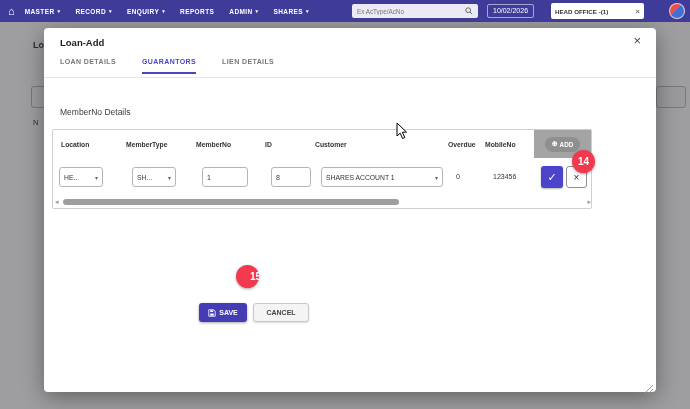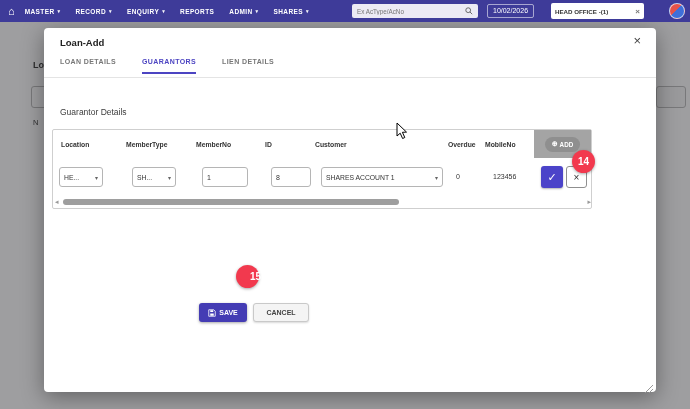--- a/index.html
+++ b/index.html
@@ -25,21 +25,21 @@
                 border-radius:2px; }
   .office { position:absolute; left:551px; top:3px; width:93px; height:16px; background:#fff;
             border-radius:2px; display:flex; align-items:center; justify-content:space-between;
             padding:0 4px; color:#333; font-size:6.2px; font-weight:bold; }
   .office .clear-x { color:#777; font-size:8px; cursor:pointer; }
   .avatar { position:absolute; left:669px; top:3px; width:16px; height:16px; border-radius:50%;
             background:linear-gradient(135deg,#e5524a 0 45%,#3f6fd8 45% 100%);
             border:1px solid rgba(255,255,255,.7); }
 
   
-  .bg-frag-title { position:absolute; left:33px; top:60px; font-size:9px; font-weight:bold;
+  .bg-frag-title { position:absolute; left:33px; top:40px; font-size:9px; font-weight:bold;
                    color:#333; z-index:5; }
   .bg-frag-input { position:absolute; left:31px; top:86px; width:58px; height:22px;
                    border:1px solid #bbb; border-radius:3px; z-index:5; background:#fff; }
   .bg-frag-label { position:absolute; left:33px; top:118px; font-size:7.5px; color:#333; z-index:5; }
   .bg-frag-box-r { position:absolute; left:656px; top:86px; width:30px; height:22px;
                    border:1px solid #bbb; border-radius:3px; z-index:5; background:#f7f7f7; }
   .overlay { position:absolute; top:22px; left:0; width:690px; height:387px;
              background:rgba(40,40,44,.45); z-index:10; }
 
   
@@ -173,21 +173,21 @@
     <h1 class="modal-title">Loan-Add</h1>
     <span class="modal-close">×</span>
 
     <div class="tabs">
       <div class="tab">LOAN DETAILS</div>
       <div class="tab active">GUARANTORS</div>
       <div class="tab">LIEN DETAILS</div>
     </div>
     <div class="tab-divider"></div>
 
-    <h2 class="section-title">Guarantor Details</h2>
+    <h2 class="section-title">MemberNo Details</h2>
 
     <div class="gtable">
       <div class="ghead">
         <span class="h0">Location</span>
         <span class="h1">MemberType</span>
         <span class="h2">MemberNo</span>
         <span class="h3">ID</span>
         <span class="h4">Customer</span>
         <span class="h5">Overdue</span>
         <span class="h6">MobileNo</span>

